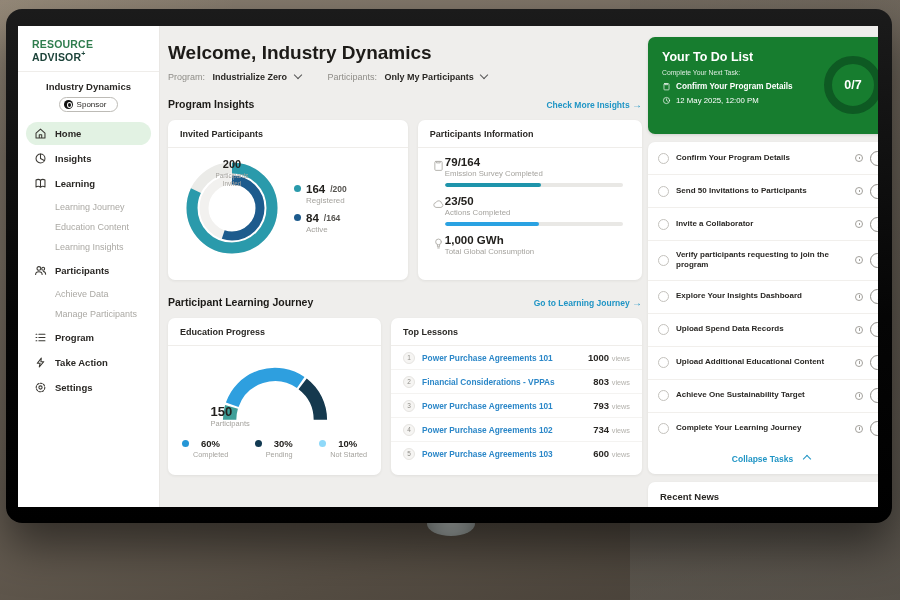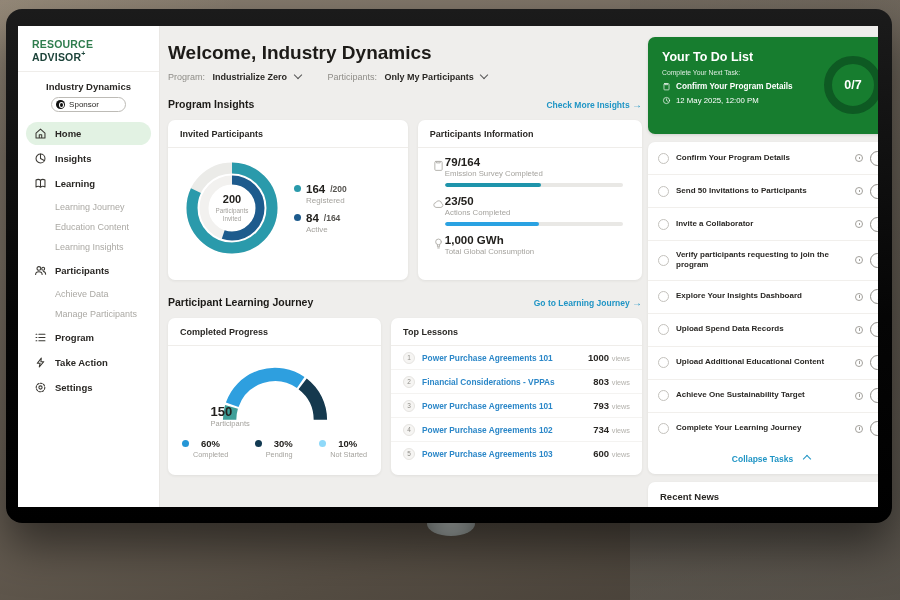--- a/index.html
+++ b/index.html
@@ -24,21 +24,21 @@
     background:#efeeec; overflow:hidden; font-size:9px; color:#23211e; }
 
   
   .sidebar { position:absolute; left:0; top:0; width:142px; height:100%; background:#fff;
     border-right:1px solid #e9e7e4; padding-top:10px; }
   .logo { padding:2px 14px 8px; font-size:10.5px; font-weight:bold; letter-spacing:.2px;
     border-bottom:1px solid #efedea; }
   .logo .g { color:#2f7d4e; } .logo .d { color:#1d443a; } .logo sup { font-size:7px; color:#1d443a; }
   .org { text-align:center; font-size:9.5px; font-weight:bold; margin-top:9px; color:#2a2825; }
   .sponsor { display:flex; align-items:center; gap:4px; width:max-content; margin:5px auto 10px;
-    border:1px solid #bdbbb6; border-radius:10px; padding:2px 26px 2px 4px; font-size:8px; color:#2a2825; background:#fff; }
+    border:1px solid #bdbbb6; border-radius:10px; padding:2px 11px 2px 4px; font-size:8px; color:#2a2825; background:#fff; }
   .sponsor .dot { width:9px; height:9px; border-radius:50%; background:#111; position:relative; }
   .sponsor .dot::after { content:""; position:absolute; left:3px; top:2.5px; width:3px; height:4px;
     border:1px solid #fff; border-radius:50%; }
   .nav { padding:0 8px; }
   .nav-item { display:flex; align-items:center; gap:8px; padding:5px 8px; margin:2px 0; border-radius:13px;
     font-size:9.5px; font-weight:bold; color:#2a2825; cursor:pointer; }
   .nav-item.active { background:#e2f2e3; }
   .nav-item svg { flex:0 0 13px; stroke:#3a3833; fill:none; stroke-width:1.3; stroke-linecap:round; stroke-linejoin:round; }
   .nav-sub { padding:5px 8px 5px 29px; font-size:9px; color:#aba9a4; cursor:pointer; }
 
@@ -57,21 +57,21 @@
   .sec-link { font-size:8.5px; font-weight:bold; color:#2095c5; cursor:pointer; }
   .sec-link .arr { font-size:10px; }
   .cards { display:flex; gap:10px; margin-top:10px; }
   .card { background:#fff; border-radius:7px; box-shadow:0 1px 3px rgba(40,40,35,.07); overflow:hidden; }
   .card-title { padding:9px 12px 8px; font-size:9px; font-weight:bold; color:#2a2825; border-bottom:1px solid #efedea; }
 
   
   .c-invited { width:244px; height:160px; }
   .donut-row { display:flex; align-items:center; gap:12px; padding:10px 8px 10px 14px; }
   .donut-wrap { position:relative; width:100px; height:100px; }
-  .donut-center { position:absolute; inset:0; display:flex; flex-direction:column; align-items:center; justify-content:center; text-align:center; }
+  .donut-center { position:absolute; inset:0; display:flex; flex-direction:column; align-items:center; text-align:center; }
   .donut-center .v { font-size:11px; font-weight:bold; }
   .donut-center .l { font-size:6.3px; color:#a5a39e; line-height:1.25; margin-top:2px; white-space:pre-line; }
   .leg-item { margin:7px 0; }
   .leg-line { display:flex; align-items:center; gap:5px; }
   .leg-dot { width:7px; height:7px; border-radius:50%; }
   .leg-num { font-size:11.5px; font-weight:bold; }
   .leg-den { font-size:8.5px; font-weight:bold; color:#55534f; }
   .leg-lab { font-size:8px; color:#a5a39e; margin:1px 0 0 12px; }
 
   
@@ -317,21 +317,21 @@
       <span class="sec-title">Participant Learning Journey</span>
       <span class="sec-link">
         <span>Go to Learning Journey</span>
         <span class="arr">→</span>
       </span>
     </div>
 
     <div class="cards">
 
       <div class="card c-edu">
-        <div class="card-title">Completed Progress</div>
+        <div class="card-title">Education Progress</div>
         <div class="gauge-wrap">
           <svg width="128" height="66" viewBox="0 0 120 64">
                 <g id="gauge-arcs">
                   <path d="M16 58.00000000000001 A44 44 0 0 1 17.8119316657995 45.50332483302741" fill="none" stroke="#3f9f98" stroke-width="13"></path>
                   <path d="M18.523774391944144 43.3124981937141 A44 44 0 0 1 84.92187442469263 21.738447700631305" fill="none" stroke="#2e9fdf" stroke-width="13"></path>
                   <path d="M86.7855028763837 23.092453027185655 A44 44 0 0 1 104 57.999999999999986" fill="none" stroke="#15394e" stroke-width="13"></path>
                 </g>
               </svg>
           <div class="gauge-center">
             <div class="v">150</div>

